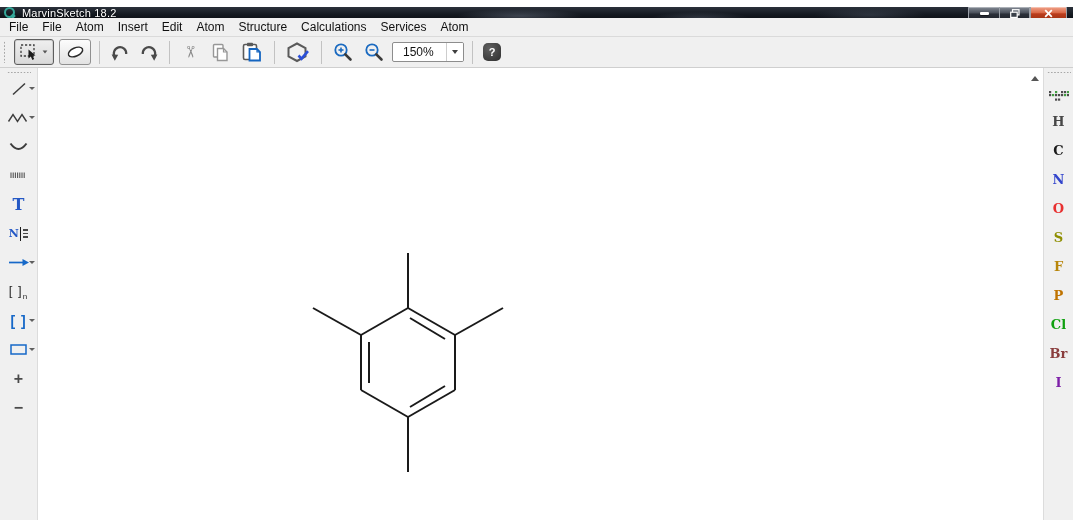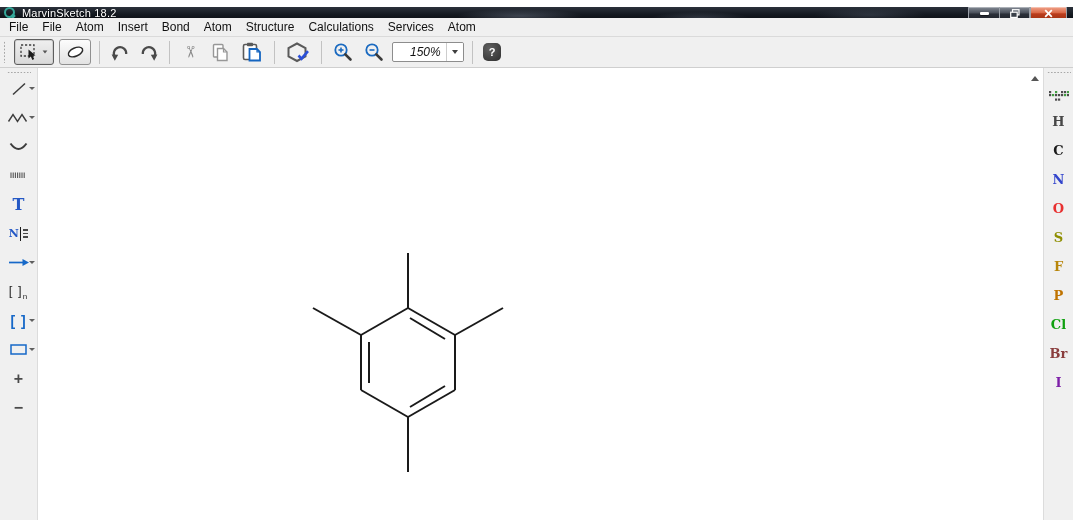--- a/index.html
+++ b/index.html
@@ -44,21 +44,21 @@
     background-image:radial-gradient(circle,#a6a6a6 .9px, transparent 1.05px);
     background-size:3px 3.4px; }
   .tbtn { height:26px; display:flex; align-items:center; justify-content:center; border-radius:3px; }
   .tbtn.framed { border:1px solid #909090; background:linear-gradient(#fcfcfc,#e3e3e3); }
   .tbtn.active { border:1px solid #5e5e5e; background:linear-gradient(#efefef,#d9d9d9);
     box-shadow:inset 0 0 0 1px #cfcfcf; }
   .tsep { width:1px; height:23px; background:#c2c2c2; margin:0 3px; }
   .cut-glyph { font-size:16px; color:#8a8a8a; display:inline-block; transform:rotate(90deg); line-height:1; }
   .combo { width:72px; height:20px; background:#fff; border:1px solid #8d8d8d; border-radius:2px;
     display:flex; align-items:center; overflow:hidden; }
-  .combo .val { flex:1; font-size:12px; color:#111; padding-left:17px;font-style:italic; }
+  .combo .val { flex:1; font-size:12px; color:#111; padding-left:10px; }
   .combo .cbtn { width:17px; height:100%; display:flex; align-items:center; justify-content:center;
     border-left:1px solid #cdcdcd; background:#fff; }
   .caret-down { width:0; height:0; border-left:3.5px solid transparent; border-right:3.5px solid transparent;
     border-top:4px solid #3f3f3f; }
   .help-btn { width:18px; height:18px; border-radius:5px;
     background:radial-gradient(circle at 35% 30%, #606060, #2e2e2e); color:#fff; font-weight:bold;
     font-size:11px; display:flex; align-items:center; justify-content:center; margin-left:2px; }
 
   
   .main { position:absolute; top:68px; left:0; right:0; bottom:0; display:flex; }
@@ -117,21 +117,21 @@
       </svg>
     </div>
   </div>
 </div>
 
 <div class="menubar">
   <span class="menu-item">File</span>
   <span class="menu-item">File</span>
   <span class="menu-item">Atom</span>
   <span class="menu-item">Insert</span>
-  <span class="menu-item">Bond</span>
+  <span class="menu-item">Edit</span>
   <span class="menu-item">Atom</span>
   <span class="menu-item">Structure</span>
   <span class="menu-item">Calculations</span>
   <span class="menu-item">Services</span>
   <span class="menu-item">Atom</span>
 </div>
 
 <div class="toolbar">
   <div class="vgrip"></div>
 

